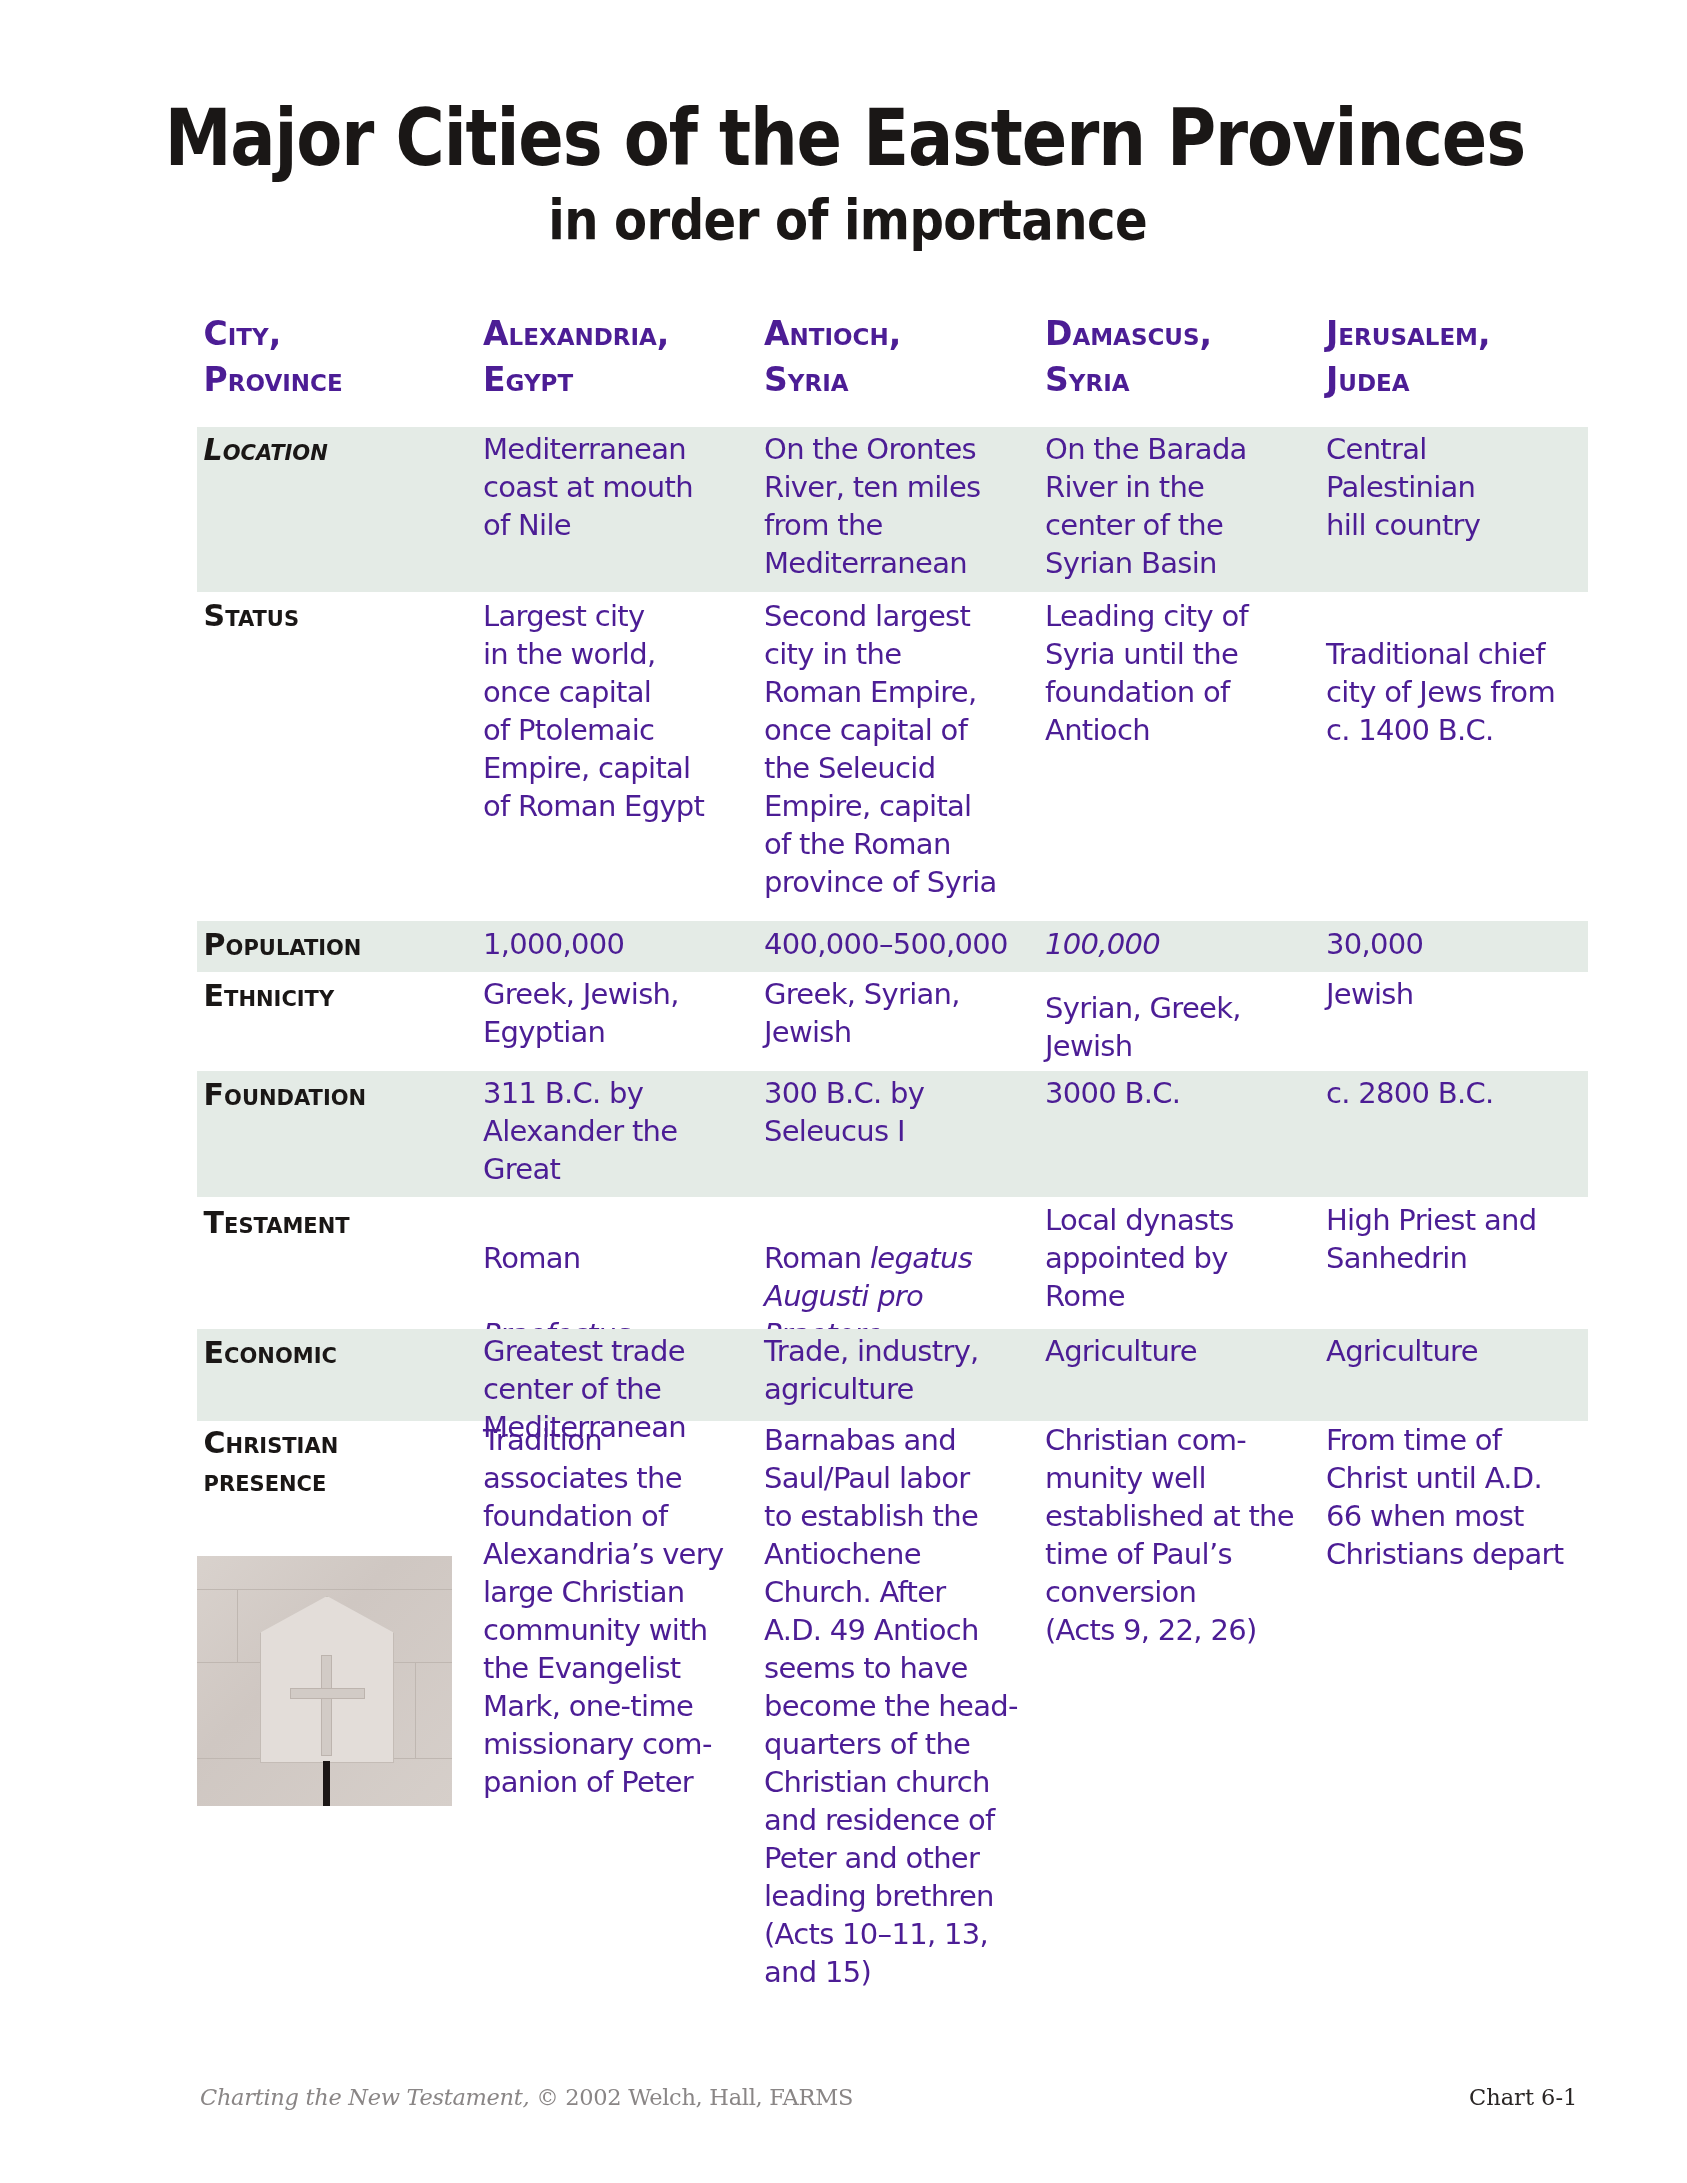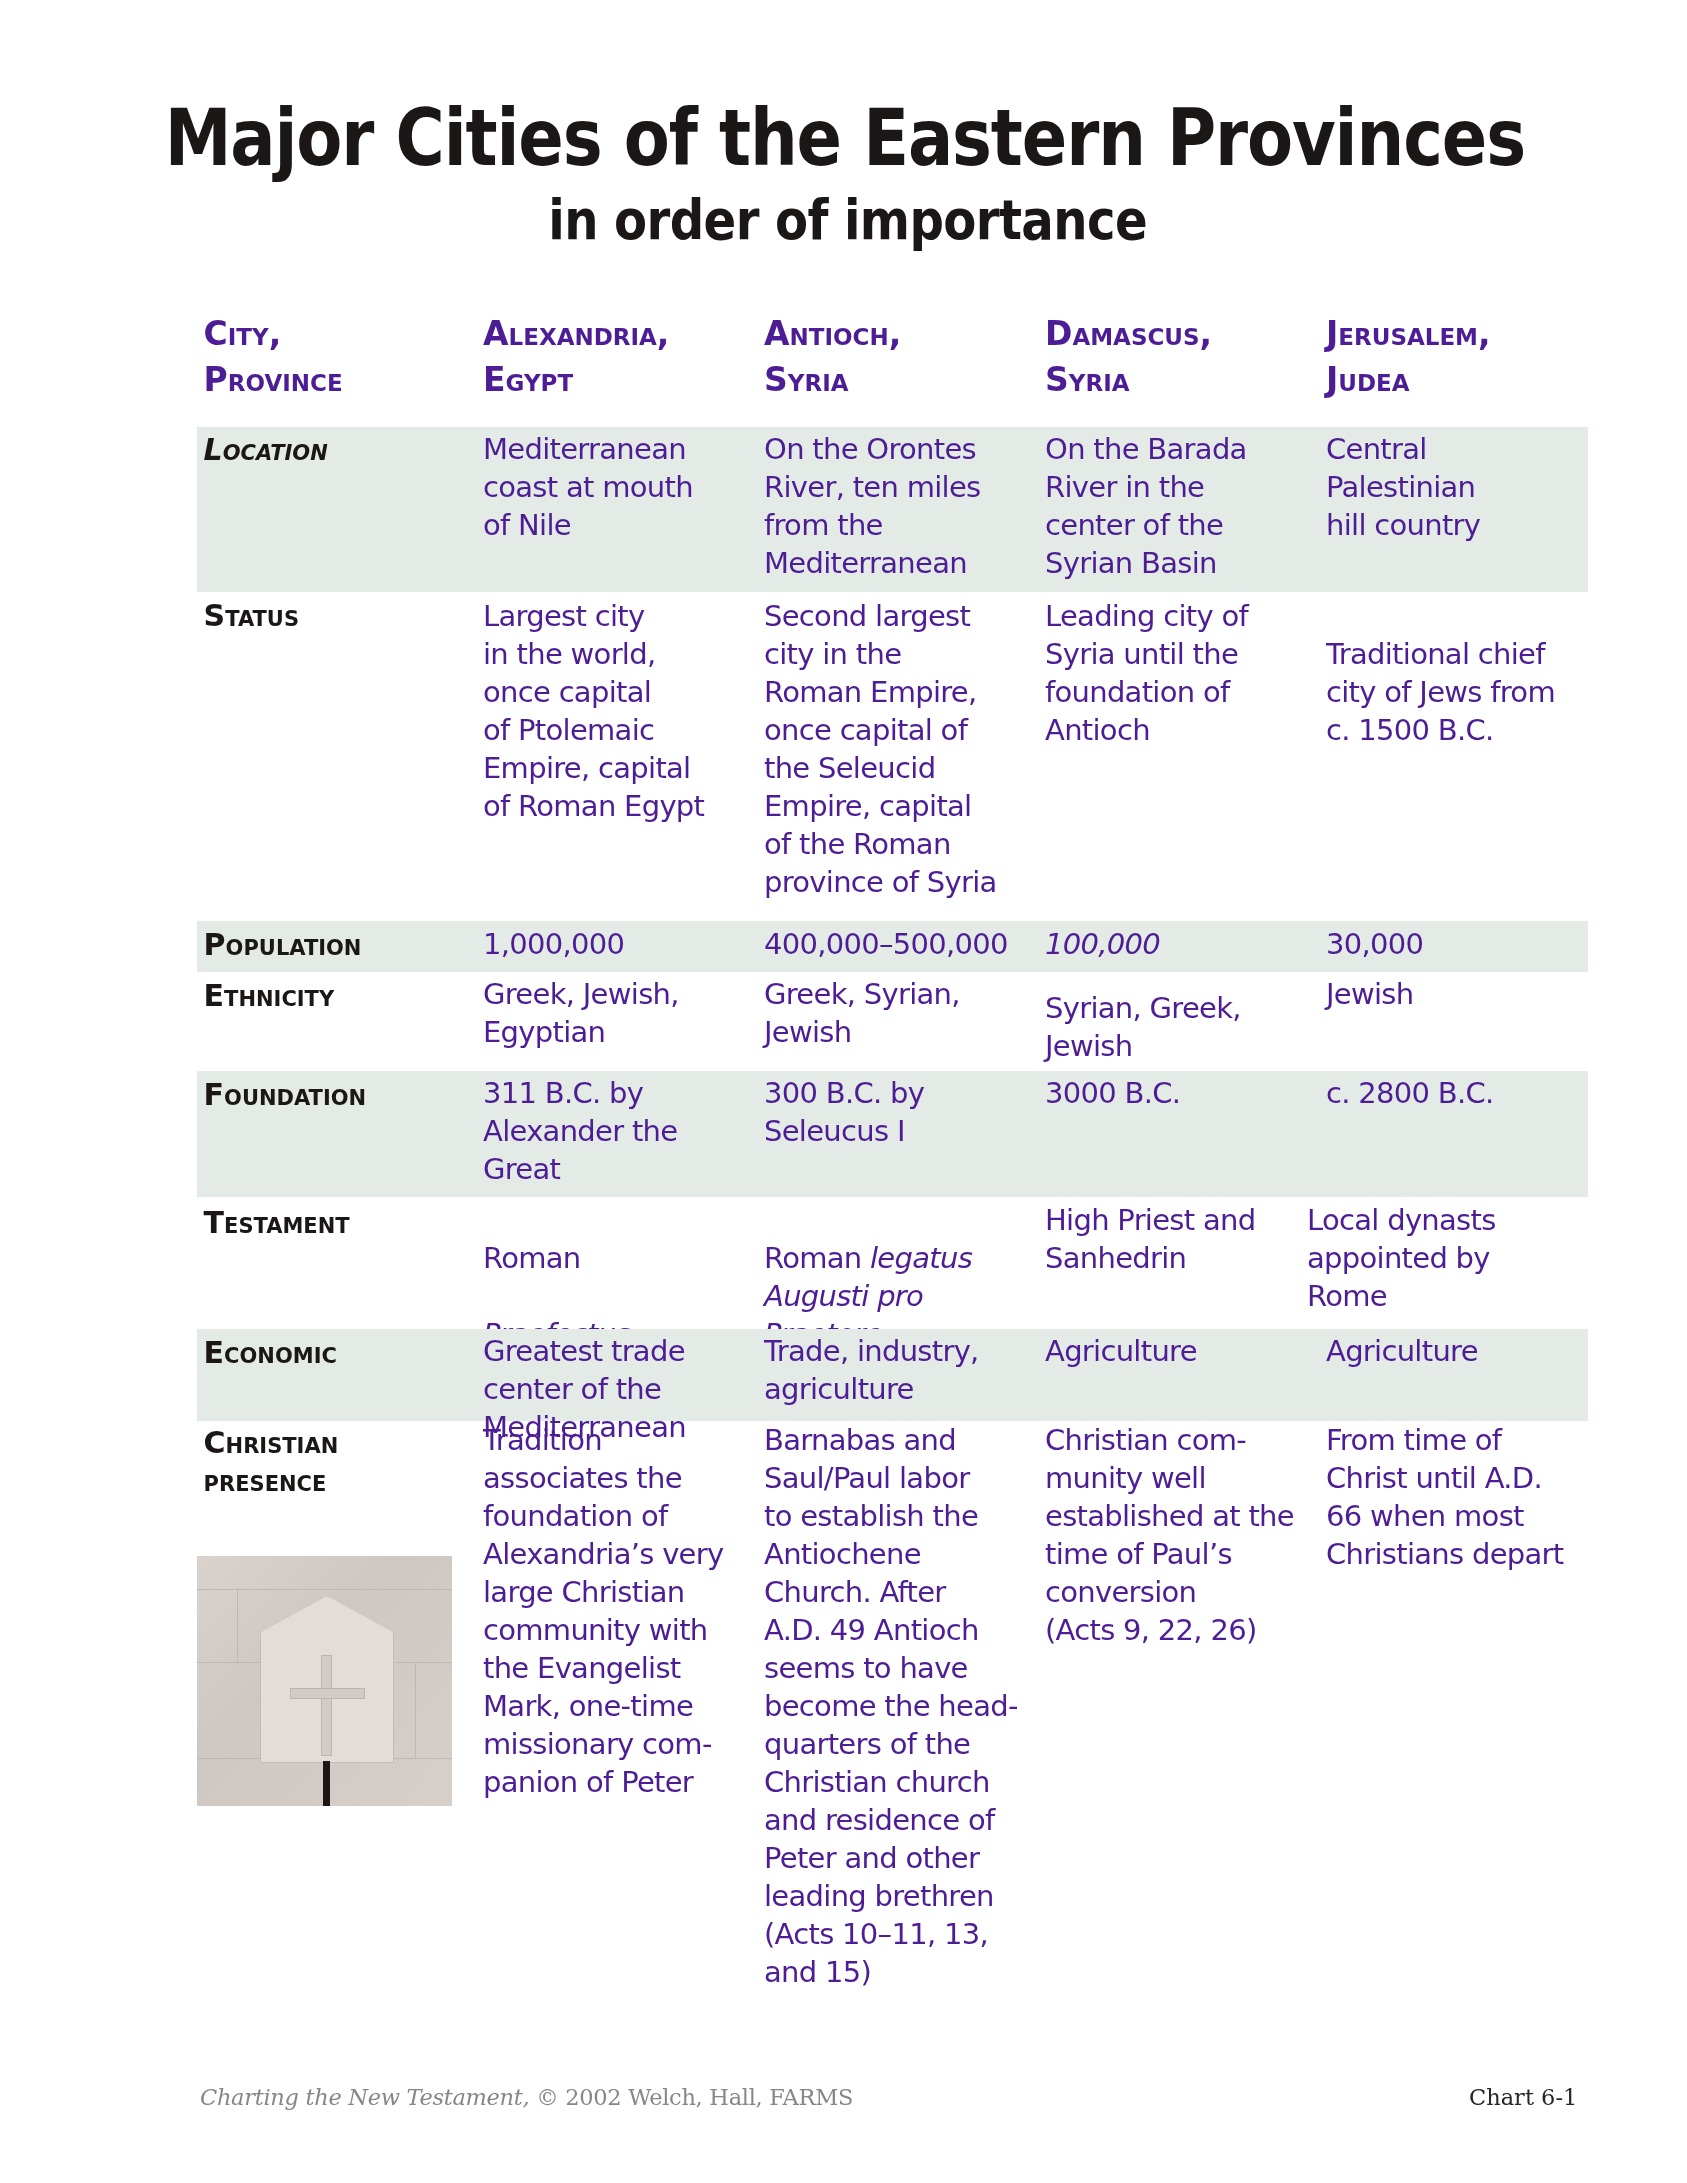--- a/index.html
+++ b/index.html
@@ -94,21 +94,21 @@
 Empire, capital
 of the Roman
 province of Syria</div>
     <div class="cell c3" style="padding-top:5.3px;">Leading city of
 Syria until the
 foundation of
 Antioch</div>
     <div class="cell c4" style="padding-top:5.3px;">
       <span>Traditional chief
 city of Jews from
-c. 1500 B.C.</span>
+c. 1400 B.C.</span>
     </div>
   </div>
 
   <div class="row shaded" style="height:51px;">
     <div class="cell c0 label" style="padding-top:5.3px;">Population</div>
     <div class="cell c1" style="padding-top:4px;">1,000,000</div>
     <div class="cell c2" style="padding-top:4px;">400,000–500,000</div>
     <div class="cell c3" style="padding-top:4px;font-style:italic;">100,000</div>
     <div class="cell c4" style="padding-top:4px;">30,000</div>
   </div>
@@ -137,25 +137,25 @@
 
   <div class="row" style="height:132px;">
     <div class="cell c0 label" style="padding-top:6.6px;">Testament</div>
     <div class="cell c1" style="padding-top:4px;">
       <span>Roman</span><br>
       <span class="it">Praefectus<br>Aegypti</span>
     </div>
     <div class="cell c2" style="padding-top:4px;">
       <span>Roman </span><span class="it">legatus<br>Augusti pro<br>Praetore</span>
     </div>
-    <div class="cell c4" style="padding-top:4px;">High Priest and
-Sanhedrin</div>
     <div class="cell c3" style="padding-top:4px;">Local dynasts
 appointed by
 Rome</div>
+    <div class="cell c4" style="padding-top:4px;">High Priest and
+Sanhedrin</div>
   </div>
 
   <div class="row shaded" style="height:92px;">
     <div class="cell c0 label" style="padding-top:5.3px;">Economic</div>
     <div class="cell c1" style="padding-top:2.6px;">Greatest trade
 center of the
 Mediterranean</div>
     <div class="cell c2" style="padding-top:2.6px;">Trade, industry,
 agriculture</div>
     <div class="cell c3" style="padding-top:2.6px;">Agriculture</div>

